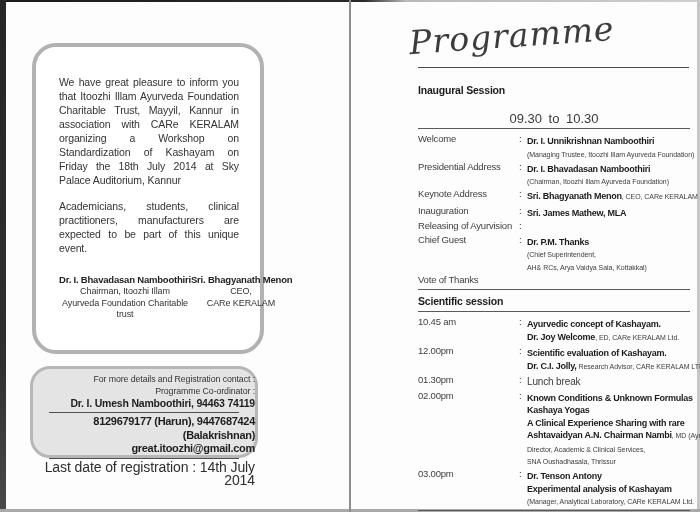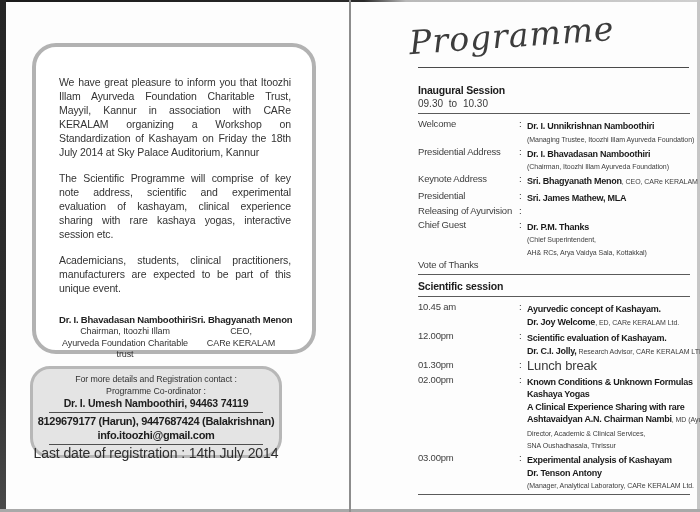--- a/index.html
+++ b/index.html
@@ -8,78 +8,77 @@
   
   .edge-top{position:absolute;left:0;top:0;width:700px;height:2px;
             background:linear-gradient(to right,#1b1b1b 0%,#2a2a2a 52%,#b9b9b9 58%,#cfcfcf 100%);}
   .edge-left{position:absolute;left:0;top:0;width:6px;height:512px;
              background:linear-gradient(to bottom,#262626 0%,#2f2f2f 70%,#4a4a4a 100%);}
   .edge-right{position:absolute;right:0;top:0;width:3px;height:512px;background:#c6c6c6;}
   .edge-bottom{position:absolute;left:0;top:509px;width:700px;height:3px;background:#a9a9a9;}
   .divider{position:absolute;left:349px;top:0;width:2px;height:512px;background:#8d8d8d;}
 
   
-  .invite-box{position:absolute;left:32px;top:43px;width:284px;height:311px;box-sizing:border-box;
+  .invite-box{position:absolute;left:32px;top:43px;width:232px;height:311px;box-sizing:border-box;
               border:4px solid #b2b2b2;border-radius:24px;background:#fff;padding:28px 21px 0 23px;}
   .invite-box p{margin:0;font-size:10.5px;line-height:14px;letter-spacing:-0.1px;
                 text-align:justify;color:#333;}
   .invite-box p + p{margin-top:12px;}
   .invite-box p.no-just{text-align:left;}
   .sig-row{display:flex;justify-content:space-between;margin-top:19px;}
   .sig{text-align:center;}
   .sig-left{width:152px;}
   .sig-right{width:100px;}
   .sig-name{font-size:9.5px;font-weight:bold;color:#222;line-height:12px;white-space:nowrap;letter-spacing:-0.2px;}
   .sig-sub{font-size:9px;color:#333;line-height:11.5px;letter-spacing:-0.1px;}
 
-  .contact-box{position:absolute;left:30px;top:366px;width:252px;height:92px;box-sizing:border-box;
+  .contact-box{position:absolute;left:30px;top:366px;width:228px;height:92px;box-sizing:border-box;
                background:#e4e4e4;border:3px solid #b7b7b7;border-radius:20px;
-               text-align:center;padding-top:5px;}
+               text-align:right;padding-top:5px;}
   .cb-small{font-size:8.8px;line-height:11.5px;color:#333;letter-spacing:-0.1px;}
   .cb-bold{font-size:10.5px;line-height:13px;font-weight:bold;color:#1d1d1d;letter-spacing:-0.2px;}
   .cb-bold2{font-size:11px;line-height:13.5px;font-weight:bold;color:#1d1d1d;letter-spacing:-0.3px;}
   .cb-rule{border:0;border-top:1px solid #4f4f4f;margin:2px 16px 2px 16px;}
   .cb-last{font-size:14px;line-height:13px;color:#2e2e2e;margin-top:1px;letter-spacing:-0.1px;}
 
   
   .right-page{position:absolute;left:351px;top:0;width:349px;height:512px;}
   .prog-title{position:absolute;left:58px;top:16px;font-family:"DejaVu Serif", serif;
               font-style:italic;font-weight:normal;font-size:33px;color:#3c3c3c;
               transform:rotate(-4deg);letter-spacing:1px;}
   .title-rule{position:absolute;left:67px;top:67px;width:271px;height:1px;background:#4a4a4a;}
   .sections{position:absolute;left:67px;top:84px;width:272px;}
   .sec-head{font-size:10.5px;font-weight:bold;color:#1c1c1c;line-height:12px;letter-spacing:-0.2px;}
-  .sec-sub{font-size:10px;color:#3a3a3a;line-height:11px;margin-top:2px;word-spacing:3px;}
+  .sec-sub{font-size:13px;color:#3a3a3a;line-height:11px;margin-top:17px;word-spacing:3px;text-align:center;}
   .rule{border:0;border-top:1.3px solid #5a5a5a;margin:4px 0 5px 0;}
   .rows{margin-top:1px;}
   .row{display:flex;margin-bottom:3px;}
   .rlabel{flex:none;width:101px;font-size:9.5px;color:#3e3e3e;line-height:10.5px;
           letter-spacing:-0.2px;white-space:nowrap;}
   .rcolon{flex:none;width:8px;font-size:9.5px;color:#2e2e2e;line-height:10.5px;}
   .rval{flex:1;min-width:0;}
   .vline{line-height:10.5px;white-space:nowrap;}
   .vline.small{line-height:9.2px;}
   .sb{font-weight:bold;font-size:9px;color:#1b1b1b;letter-spacing:-0.25px;}
   .sn{font-size:7px;color:#3d3d3d;letter-spacing:-0.05px;}
-  .sn10{font-size:13px;color:#3a3a3a;letter-spacing:-0.15px;}
+  .sn10{font-size:10px;color:#3a3a3a;letter-spacing:-0.15px;}
 </style>
 </head>
 <body>
 
 <div class="canvas">
   <div class="edge-top"></div>
   <div class="edge-left"></div>
   <div class="edge-right"></div>
   <div class="edge-bottom"></div>
   <div class="divider"></div>
 
   <div>
     <div class="invite-box">
       <p>We have great pleasure to inform you that Itoozhi Illam Ayurveda Foundation Charitable Trust, Mayyil, Kannur in association with CARe KERALAM organizing a Workshop on Standardization of Kashayam on Friday the 18th July 2014 at Sky Palace Auditorium, Kannur</p>
-      <p>The Scientific Programme will comprise of key note address, scientific and experimental evaluation of kashayam, clinical experience sharing with rare kashaya yogas, interactive session etc.</p>
       <p>Academicians, students, clinical practitioners, manufacturers are expected to be part of this unique event.</p>
       <div class="sig-row">
         <div class="sig sig-left">
           <div class="sig-name">Dr. I. Bhavadasan Namboothiri</div>
           <div class="sig-sub">Chairman, Itoozhi Illam</div>
           <div class="sig-sub">Ayurveda Foundation Charitable trust</div>
         </div>
         <div class="sig sig-right">
           <div class="sig-name">Sri. Bhagyanath Menon</div>
           <div class="sig-sub">CEO,</div>
@@ -87,21 +86,21 @@
         </div>
       </div>
     </div>
 
     <div class="contact-box">
       <div class="cb-small">For more details and Registration contact :</div>
       <div class="cb-small">Programme Co-ordinator :</div>
       <div class="cb-bold">Dr. I. Umesh Namboothiri, 94463 74119</div>
       <hr class="cb-rule">
       <div class="cb-bold2">8129679177 (Harun), 9447687424 (Balakrishnan)</div>
-      <div class="cb-bold2">info.itoozhi@gmail.com</div>
+      <div class="cb-bold2">great.itoozhi@gmail.com</div>
       <hr class="cb-rule">
       <div class="cb-last">Last date of registration : 14th July 2014</div>
     </div>
   </div>
 
   <div class="right-page">
     <div class="prog-title">Programme</div>
     <div class="title-rule"></div>
     <div class="sections">
         <div class="sec-head">Inaugural Session</div>
@@ -125,21 +124,21 @@
             </div>
           </div>
           <div class="row">
             <div class="rlabel">Keynote Address</div>
             <div class="rcolon">:</div>
             <div class="rval">
               <div class="vline"><span class="sb">Sri. Bhagyanath Menon</span><span class="sn">, CEO, CARe KERALAM</span></div>
             </div>
           </div>
           <div class="row">
-            <div class="rlabel">Presidential</div>
+            <div class="rlabel">Inauguration</div>
             <div class="rcolon">:</div>
             <div class="rval">
               <div class="vline"><span class="sb">Sri. James Mathew, MLA</span></div>
             </div>
           </div>
           <div class="row">
             <div class="rlabel">Releasing of Ayurvision</div>
             <div class="rcolon">:</div>
           </div>
           <div class="row">
@@ -193,22 +192,22 @@
               <div class="vline"><span class="sb">A Clinical Experience Sharing with rare</span></div>
               <div class="vline"><span class="sb">Ashtavaidyan A.N. Chairman Nambi</span><span class="sn">, MD (Ayu)</span></div>
               <div class="vline small"><span class="sn">Director, Academic &amp; Clinical Services,</span></div>
               <div class="vline small"><span class="sn">SNA Oushadhasala, Thrissur</span></div>
             </div>
           </div>
           <div class="row">
             <div class="rlabel">03.00pm</div>
             <div class="rcolon">:</div>
             <div class="rval">
+              <div class="vline"><span class="sb">Dr. Tenson Antony</span></div>
               <div class="vline"><span class="sb">Experimental analysis of Kashayam</span></div>
-              <div class="vline"><span class="sb">Dr. Tenson Antony</span></div>
               <div class="vline small"><span class="sn">(Manager, Analytical Laboratory, CARe KERALAM Ltd.</span></div>
             </div>
           </div>
         </div>
         <hr class="rule">
       </div>
   </div>
 </div>
 
 </body></html>

